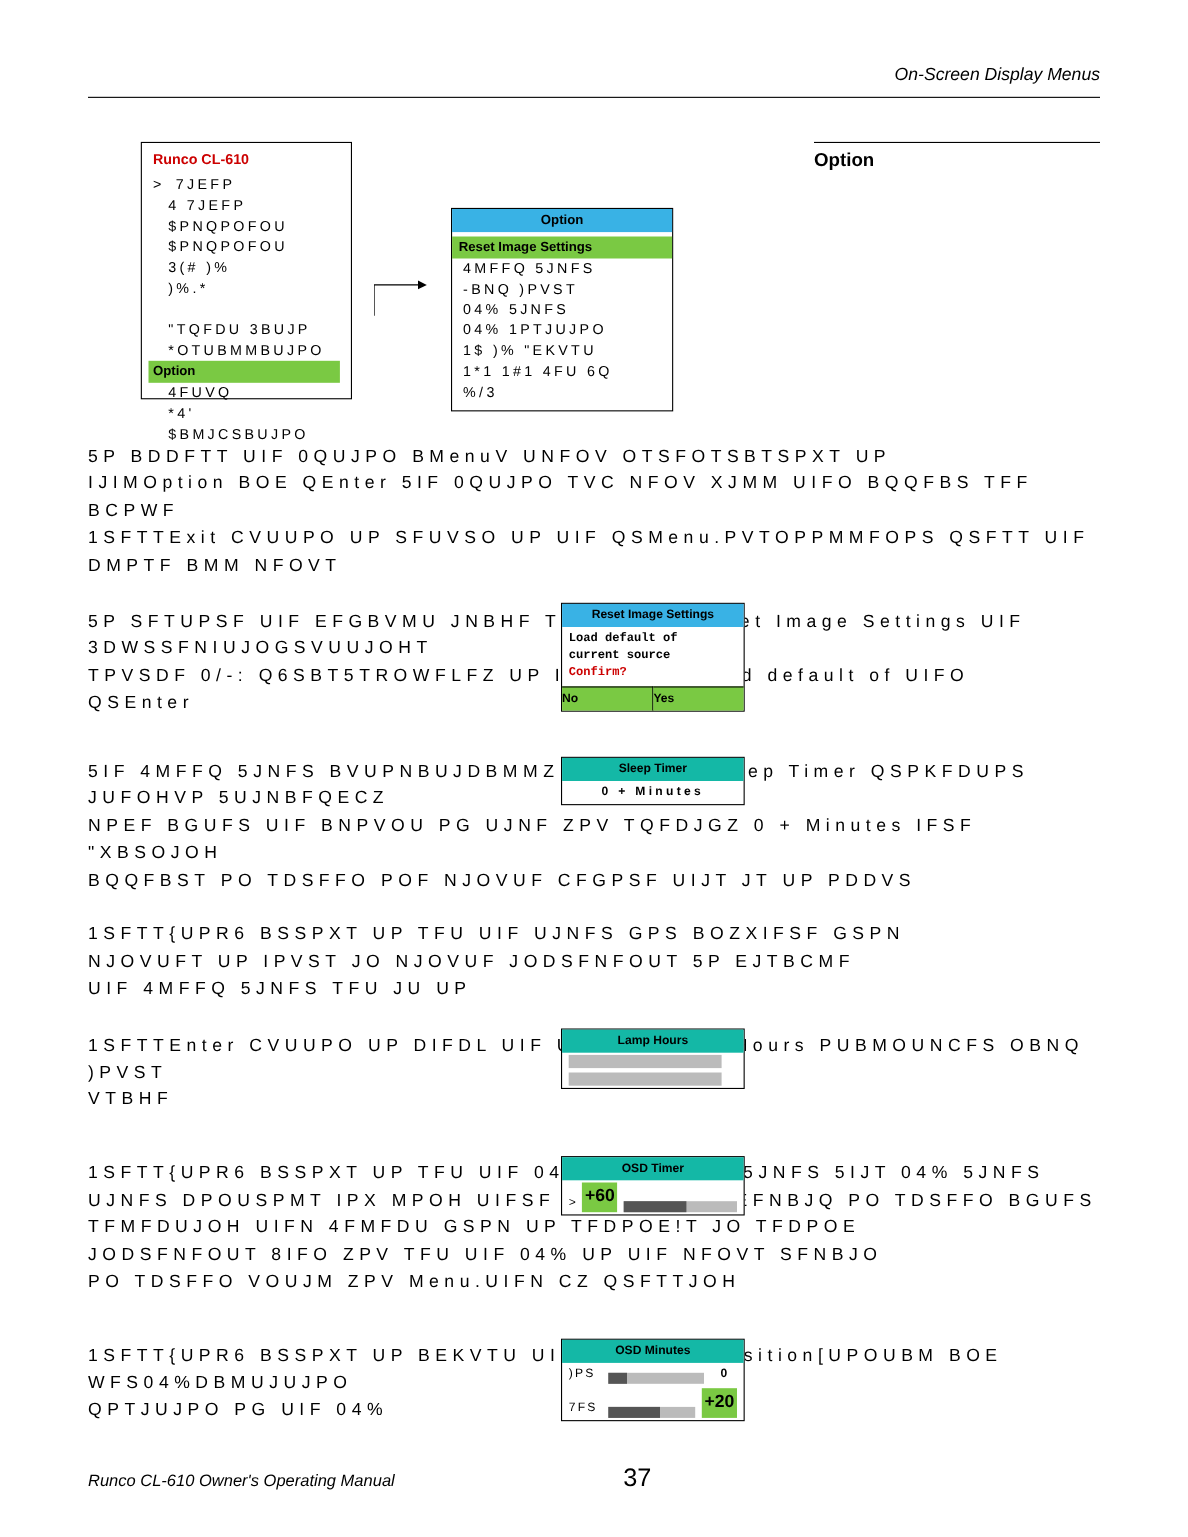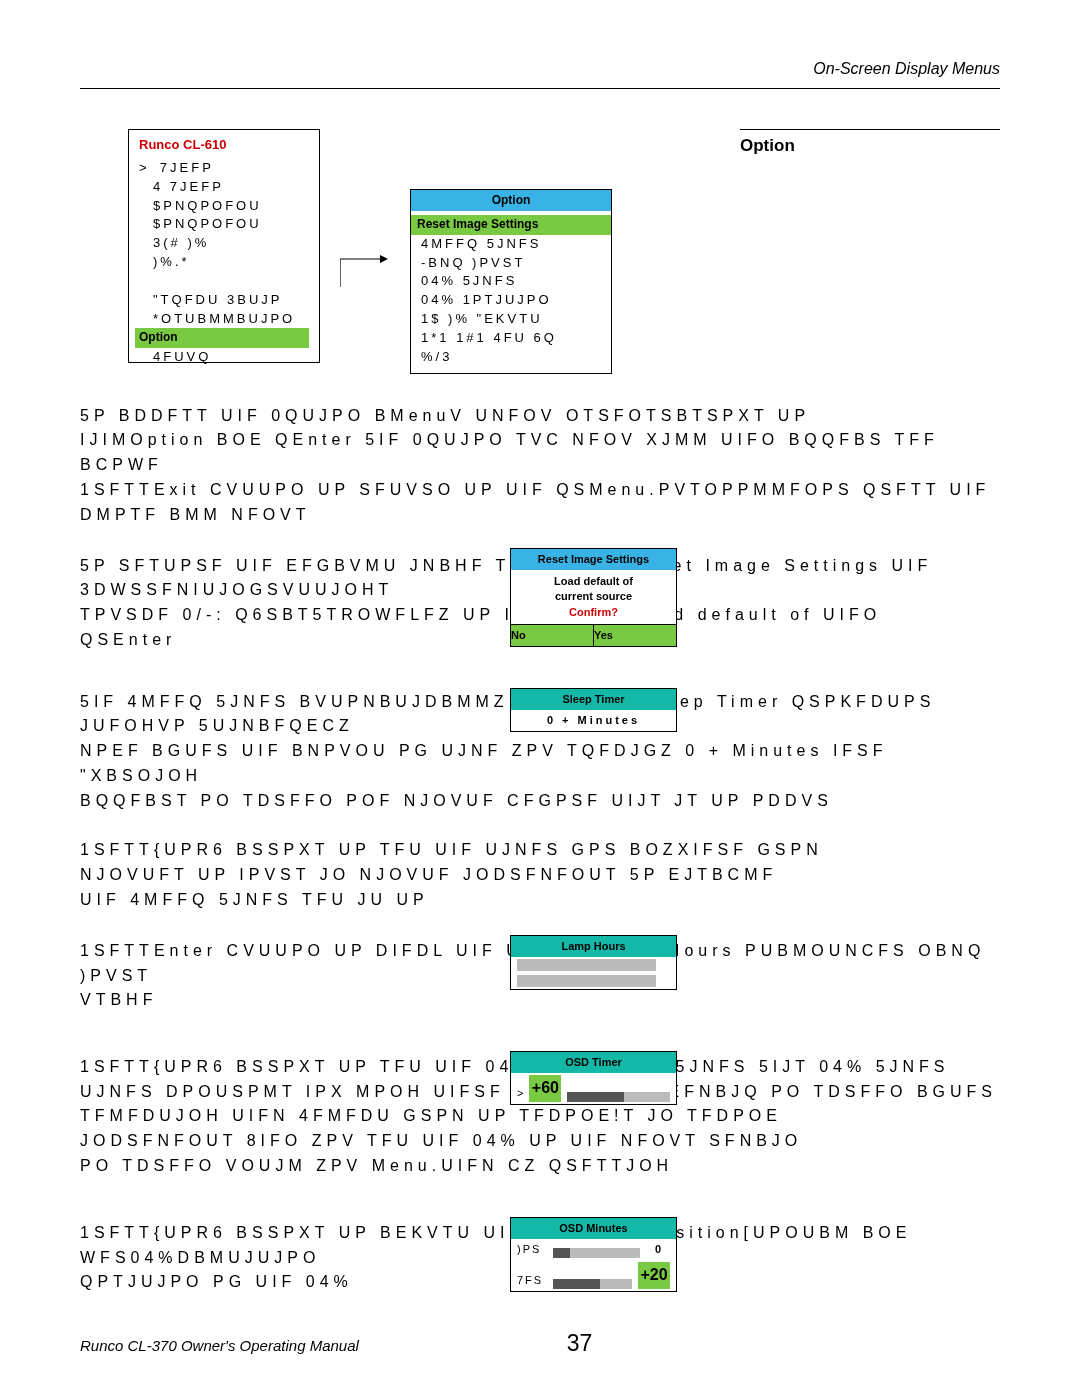--- a/index.html
+++ b/index.html
@@ -100,22 +100,23 @@
     width: 165px;
   }
   .popup .bar {
     background: #39b2e5;
     text-align: center;
     font-weight: bold;
     padding: 2px 0;
   }
   .popup .body {
     padding: 4px 6px;
-    text-align: center;
+    text-align: left;
     line-height: 1.4;
+    font-family: Liberation Mono, monospace;
   }
   .popup .confirm { color: #c00; font-weight: bold; }
   .popup .yn { display: flex; }
   .popup .yn div {
     flex: 1;
     background: #7ac943;
     border-top: 1px solid #000;
     font-weight: bold;
     padding: 2px 0;
   }
@@ -199,20 +200,21 @@
       <div style="padding-left:14px;">4 7JEFP</div>
       <div style="padding-left:14px;">$PNQPOFOU</div>
       <div style="padding-left:14px;">$PNQPOFOU</div>
       <div style="padding-left:14px;">3(# )%</div>
       <div style="padding-left:14px;">)%.*</div>
       <div>&nbsp;</div>
       <div style="padding-left:14px;">"TQFDU 3BUJP</div>
       <div style="padding-left:14px;">*OTUBMMBUJPO</div>
       <span class="menu-highlight">Option</span>
       <div style="padding-left:14px;">4FUVQ</div>
+      <div style="padding-left:14px;">*4' $BMJCSBUJPO</div>
     </div>
 
     <svg class="arrow-svg" width="50" height="60" viewBox="0 0 50 60">
       <path d="M 0 58 L 0 30 L 40 30" stroke="#000" stroke-width="1.2" fill="none"></path>
       <path d="M 40 26 L 48 30 L 40 34 Z" fill="#000"></path>
     </svg>
 
     <div class="menu-box small" style="margin-top:60px;">
       <div class="menu-title-bar">Option</div>
       <span class="menu-highlight" style="margin-left:-10px; margin-right:-10px; text-align:left; padding-left:6px;">Reset Image Settings</span>
@@ -321,18 +323,18 @@
         <span style="letter-spacing:2px; width:30px;">7FS</span>
         <div class="gauge">
             <div class="fill" style="width:60%;"></div>
           </div>
         <span class="val-box">+20</span>
       </div>
     </div>
   </div>
 
   <div class="footer">
-    <div class="footer-left">Runco CL-370 Owner's Operating Manual</div>
+    <div class="footer-left">Runco CL-610 Owner's Operating Manual</div>
     <div class="footer-page">37</div>
     <div style="width:200px;"></div>
   </div>
 
 </div>
 
 </body></html>

